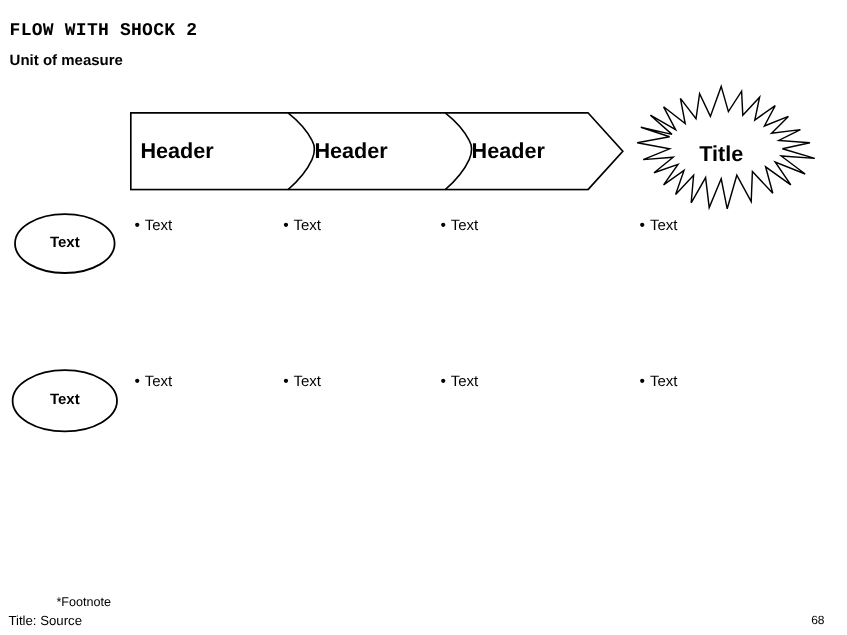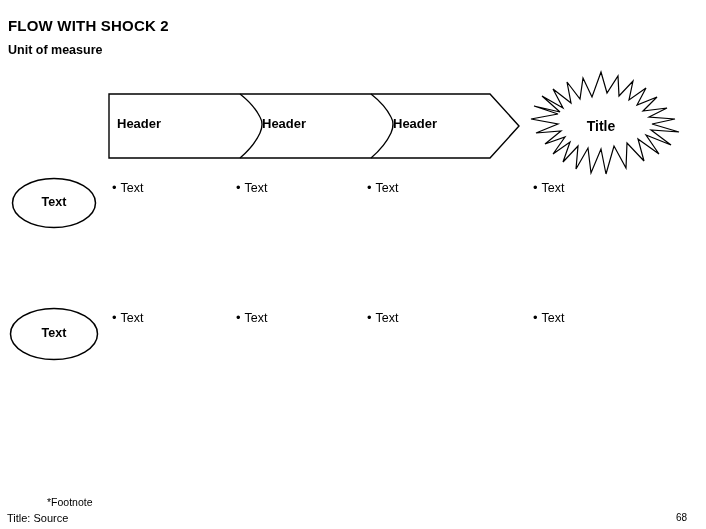--- a/index.html
+++ b/index.html
@@ -8,43 +8,44 @@
     font-family:"Liberation Sans", sans-serif;
     color:#000000;overflow:hidden;position:relative;
   }
   .slide{position:absolute;left:0;top:0;width:706px;height:529px;}
 
   
   .slide-title{
     position:absolute;left:8px;top:17px;
     font-size:15px;font-weight:bold;letter-spacing:0.2px;
     white-space:nowrap;
+    font-family:Liberation Mono, monospace;
   }
   .slide-subtitle{
     position:absolute;left:8px;top:43px;
     font-size:12.5px;font-weight:bold;white-space:nowrap;
   }
 
   
   .flow-banner{position:absolute;left:108px;top:93px;width:412px;height:66px;}
   .flow-banner svg{display:block;}
   .flow-label{
     position:absolute;top:116px;
-    font-size:13px;font-weight:bold;white-space:nowrap;
+    font-size:18px;font-weight:bold;white-space:nowrap;
   }
   .flow-label.l1{left:117px;}
   .flow-label.l2{left:262px;}
   .flow-label.l3{left:393px;}
 
   
   .starburst{position:absolute;left:518px;top:70px;width:166px;height:108px;}
   .starburst svg{display:block;}
   .star-label{
     position:absolute;left:518px;top:118px;width:166px;
-    text-align:center;font-size:14px;font-weight:bold;
+    text-align:center;font-size:18px;font-weight:bold;
   }
 
   
   .ellipse{position:absolute;}
   .ellipse svg{display:block;}
   .ellipse-label{
     position:absolute;font-size:12.5px;font-weight:bold;
     text-align:center;white-space:nowrap;
   }
   .el1{left:11px;top:177px;width:86px;height:52px;}

